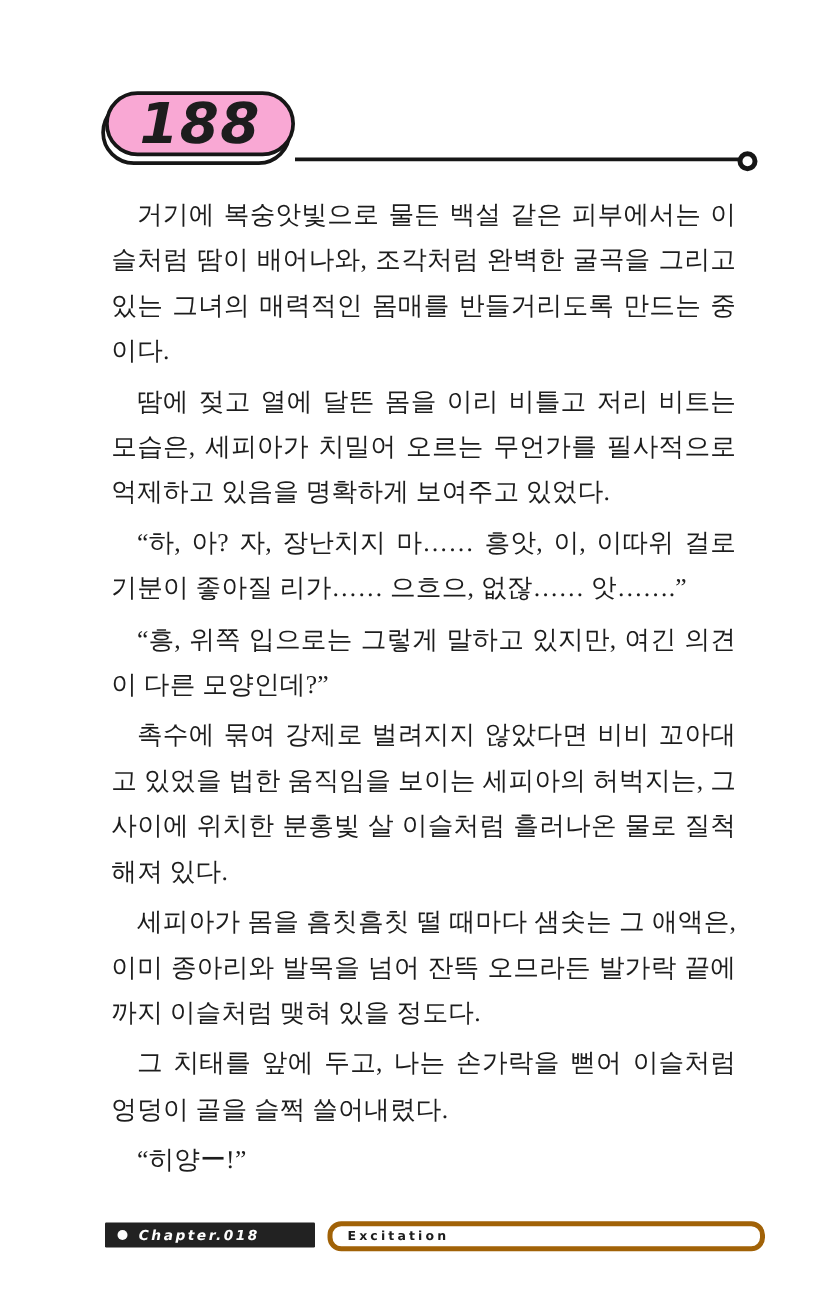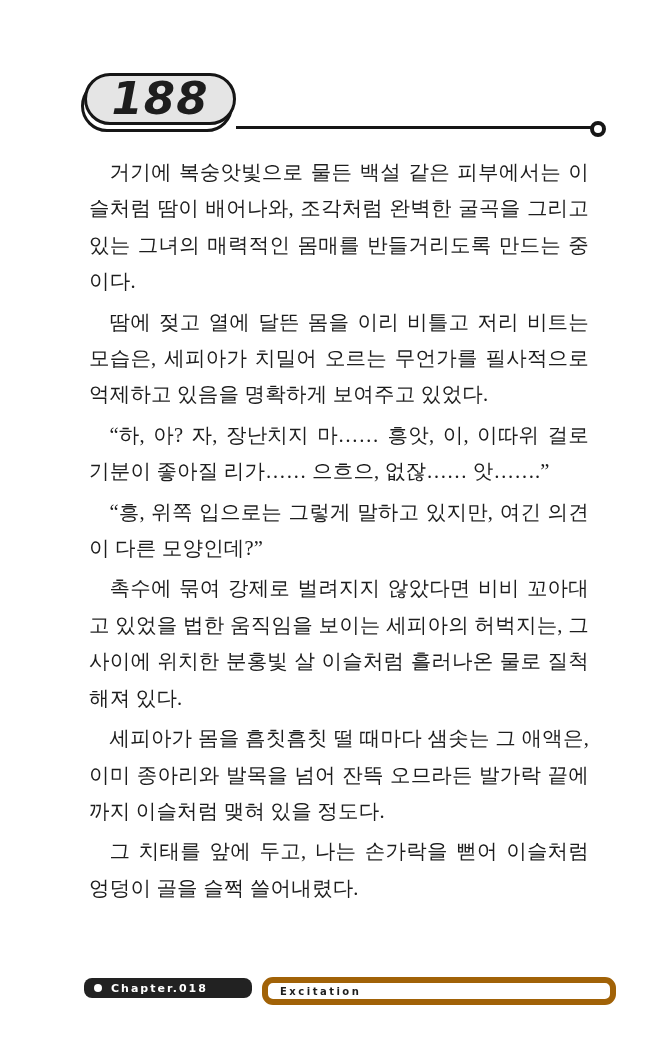--- a/index.html
+++ b/index.html
@@ -10,21 +10,21 @@
     color:#1d1d1d;
   }
   
   .pagenum-wrap{position:absolute;left:84px;top:73px;width:152px;height:52px;}
   .pill-shadow{
     position:absolute;left:-3px;top:7px;width:146px;height:46px;
     border:3px solid #161616;border-radius:28px;background:transparent;
   }
   .pill-main{
     position:absolute;left:0;top:0;width:146px;height:46px;
-    border:3px solid #161616;border-radius:28px;background:#e5e5e5;
+    border:3px solid #161616;border-radius:28px;background:#f9a8d4;
     display:flex;align-items:center;justify-content:center;
   }
   .pagenum-text{
     font-family:"DejaVu Sans","Liberation Sans",sans-serif;
     font-style:italic;font-weight:700;font-size:45px;line-height:1;
     letter-spacing:1px;transform:translateY(-1px);
   }
   .header-rule{position:absolute;left:236px;top:126px;width:358px;height:3px;background:#161616;}
   .header-ring{
     position:absolute;left:590px;top:121px;width:8px;height:8px;
@@ -35,31 +35,31 @@
     position:absolute;left:85px;top:150px;width:508px;
     font-size:20.5px;line-height:36.4px;letter-spacing:0.2px;
   }
   .para{margin:4px;text-indent:1em;text-align:justify;word-break:break-all;}
   .underlined{text-underline-offset:5px;text-decoration-thickness:1.5px;}
   
   .footer{position:absolute;left:84px;top:977px;width:512px;height:22px;
     font-family:"DejaVu Sans","Liberation Sans",sans-serif;}
   .chapter-badge{
     position:absolute;left:0;top:1px;width:168px;height:20px;
-    background:#222222;border-radius:8px;
+    background:#222222;border-radius:1px;
     display:flex;align-items:center;
-    color:#ffffff;font-size:11px;font-weight:700;letter-spacing:2px;
+    color:#ffffff;font-size:11px;font-weight:700;letter-spacing:2px;font-style:italic;
   }
   .chapter-dot{
     width:8px;height:8px;border-radius:50%;background:#ffffff;
     margin-left:10px;margin-right:9px;flex:0 0 auto;
   }
   .section-badge{
     position:absolute;left:178px;top:0;width:330px;height:16px;
-    background:#ffffff;border:6px solid #a16207;border-radius:11px;
+    background:#ffffff;border:4px solid #a16207;border-radius:11px;
     display:flex;align-items:center;
     color:#1d1d1d;font-size:10px;font-weight:700;letter-spacing:2.5px;
     padding-left:12px;
   }
 </style>
 </head>
 <body>
 
 <div class="pagenum-wrap">
   <div class="pill-shadow"></div>
@@ -71,20 +71,21 @@
 <div class="header-ring"></div>
 
 <main class="page-body">
     <p class="para"><span>거기에 복숭앗빛으로 물든 백설 같은 피부에서는 이슬처럼 땀이 배어나와, 조각처럼 완벽한 굴곡을 그리고 있는 그녀의 매력적인 몸매를 반들거리도록 만드는 중이다.</span></p>
     <p class="para"><span>땀에 젖고 열에 달뜬 몸을 이리 비틀고 저리 비트는 모습은, 세피아가 치밀어 오르는 무언가를 필사적으로 억제하고 있음을 명확하게 보여주고 있었다.</span></p>
     <p class="para"><span>“하, 아? 자, 장난치지 마…… 흥앗, 이, 이따위 걸로 기분이 좋아질 리가…… </span><span class="underlined">으흐으</span><span>, 없잖…… 앗…….”</span></p>
     <p class="para"><span>“흥, 위쪽 입으로는 그렇게 말하고 있지만, 여긴 의견이 다른 모양인데?”</span></p>
     <p class="para"><span>촉수에 묶여 강제로 벌려지지 않았다면 비비 꼬아대고 있었을 법한 움직임을 보이는 세피아의 허벅지는, 그 사이에 위치한 분홍빛 살 이슬처럼 흘러나온 물로 질척해져 있다.</span></p>
     <p class="para"><span>세피아가 몸을 흠칫흠칫 떨 때마다 샘솟는 그 애액은, 이미 종아리와 발목을 넘어 잔뜩 오므라든 발가락 끝에까지 이슬처럼 맺혀 있을 정도다.</span></p>
     <p class="para"><span>그 치태를 앞에 두고, 나는 손가락을 뻗어 이슬처럼 엉덩이 골을 슬쩍 쓸어내렸다.</span></p>
+    <p class="para"><span>“히양ー!”</span></p>
   </main>
 
 <div class="footer">
   <div class="chapter-badge">
     <span class="chapter-dot"></span>
     <span>Chapter.018</span>
   </div>
   <div class="section-badge">
     <span>Excitation</span>
   </div>

